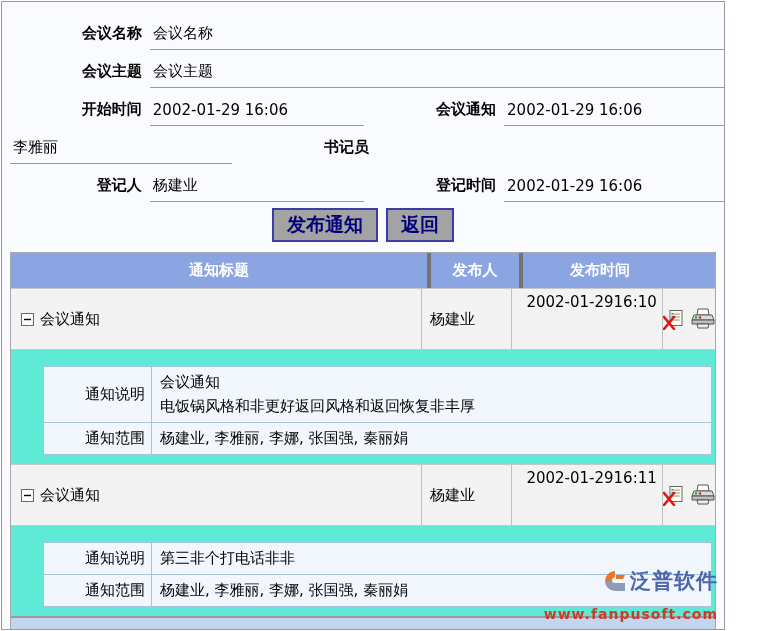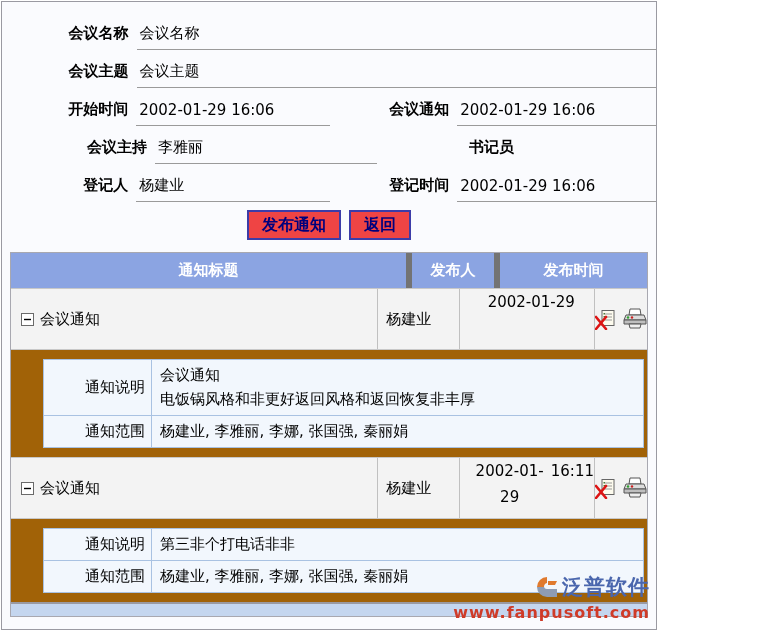--- a/index.html
+++ b/index.html
@@ -3,21 +3,21 @@
 <meta charset="utf-8">
 <style>
   * { box-sizing: border-box; margin: 0; padding: 0; }
   html,body { width:764px; height:631px; }
   body {
     font-family: "DejaVu Sans", "Liberation Sans", sans-serif;
     background:#ffffff;
     color:#000;
   }
   .page {
-    width:656px; height:629px; margin:1px;
+    width:724px; height:629px; margin:1px;
     border:1px solid #9a9aa2;
     background:#fafbfe;
     position:relative;
     overflow:hidden;
   }
 
   
   .form { padding-top:10px; }
   .frow { display:flex; height:38px; align-items:flex-end; }
   .flabel {
@@ -31,29 +31,29 @@
     background:transparent;
   }
   .fvalue.full { width:595px; }
   .fvalue.halfL { width:222px; }
   .fvalue.halfR { width:228px; }
 
   
   .btnrow { height:46px; display:flex; justify-content:center; align-items:center; gap:8px; }
   .btn {
     font-family:inherit;
-    font-size:16px; font-weight:bold; color:#00007d;
-    background:#ef4444; border:2px solid #3c3ca8;
+    font-size:19px; font-weight:bold; color:#00007d;
+    background:#a3a3a3; border:2px solid #3c3ca8;
     padding:3px 13px 4px 13px; cursor:pointer; line-height:1.2;
   }
 
   
   .ntable { margin:4px 8px 0 8px; border:1px solid #a8a8b0; background:#fff; }
   .thead { display:flex; background:#8ba4e2; color:#fff; font-weight:bold; font-size:15px; height:35px; }
-  .thead > div { display:flex; align-items:center; justify-content:center; border-right:6px solid #737373; }
+  .thead > div { display:flex; align-items:center; justify-content:center; border-right:4px solid #737373; }
   .thead > div:last-child { border-right:none; }
   .c-title { width:420px; }
   .c-pub   { width:92px;text-align:center;  }
   .c-time  { width:154px;text-align:center; }
   .c-op    { flex:1; }
 
   .mrow { display:flex; background:#f3f3f3; border-top:1px solid #c8c8c8; min-height:61px; font-size:15px; }
   .mrow > div { border-right:1px solid #c0c0c0; }
   .mrow > div:last-child { border-right:none; }
   .mrow .c-title { display:flex; align-items:center; justify-content:flex-start; padding-left:10px; gap:3px; }
@@ -61,34 +61,34 @@
   .mrow .c-time { display:flex; flex-direction:row; justify-content:center; padding-left:9px; line-height:26px; }
   .mrow .c-op { display:flex; align-items:center; justify-content:center; gap:7px; }
 
   .expand {
     width:13px; height:13px; background:#fff; border:1px solid #6a6a6a;
     display:inline-flex; align-items:center; justify-content:center;
     margin-right:3px; cursor:pointer; flex:0 0 13px;
   }
   .expand svg { display:block; }
 
-  .drow { background:#a16207; border-top:1px solid #c8c8c8; padding:9px 3px 9px 32px; }
+  .drow { background:#5eead4; border-top:1px solid #c8c8c8; padding:16px 3px 9px 32px; }
   .subtable { border-collapse:collapse; width:100%; background:#f2f7fd; font-size:15px; }
   .subtable td { border:1px solid #a9c2e2; padding:3px 8px 4px 8px; line-height:24px; }
   .subtable .sl { width:108px; text-align:right; padding-right:6px; white-space:nowrap; }
 
   .tfoot { height:14px; background:#c4d6ef; border-top:2px solid #9a9aa2; }
 
   .icon-btn { cursor:pointer; display:inline-block; line-height:0; }
 
   
   .watermark { position:absolute; right:6px; bottom:8px; text-align:right; line-height:1; }
   .wm-top { display:flex; align-items:center; gap:3px; justify-content:flex-end; }
   .wm-brand { font-size:21px; font-weight:bold; color:#4a66ad; letter-spacing:1px; }
-  .wm-url { font-size:16px; font-weight:bold; color:#cf3b28; margin-top:6px; letter-spacing:1px; }
+  .wm-url { font-size:14px; font-weight:bold; color:#cf3b28; margin-top:14px; letter-spacing:1px; }
 </style>
 </head>
 <body>
 
 <div class="page">
 
   <div class="form">
     <div class="frow">
       <div class="flabel">会议名称</div>
       <div class="fvalue full">会议名称</div>
@@ -97,21 +97,20 @@
       <div class="flabel">会议主题</div>
       <div class="fvalue full">会议主题</div>
     </div>
     <div class="frow">
       <div class="flabel">开始时间</div>
       <div class="fvalue halfL">2002-01-29 16:06</div>
       <div class="flabel right">会议通知</div>
       <div class="fvalue halfR">2002-01-29 16:06</div>
     </div>
     <div class="frow">
-      <div class="flabel">会议主持</div>
       <div class="fvalue halfL">李雅丽</div>
       <div class="flabel right">书记员</div>
     </div>
     <div class="frow">
       <div class="flabel">登记人</div>
       <div class="fvalue halfL">杨建业</div>
       <div class="flabel right">登记时间</div>
       <div class="fvalue halfR">2002-01-29 16:06</div>
     </div>
   </div>
@@ -134,20 +133,21 @@
         <span class="expand">
           <svg width="9" height="9" viewBox="0 0 9 9">
               <line x1="1" y1="4.5" x2="8" y2="4.5" stroke="#000" stroke-width="1.4"></line>
             </svg>
         </span>
         <span>会议通知</span>
       </div>
       <div class="c-pub">杨建业</div>
       <div class="c-time">
         <span>2002-01-29</span>
+        <span>16:10</span>
       </div>
       <div class="c-op">
         <span class="icon-btn">
           <svg width="21" height="21" viewBox="0 0 21 21">
             <rect x="7" y="1.5" width="12" height="15" fill="#fdfbee" stroke="#666" stroke-width="1"></rect>
             <line x1="10" y1="5" x2="17" y2="5" stroke="#999" stroke-width="1"></line>
             <line x1="10" y1="8" x2="17" y2="8" stroke="#999" stroke-width="1"></line>
             <line x1="10" y1="11" x2="17" y2="11" stroke="#999" stroke-width="1"></line>
             <rect x="8.5" y="4" width="1.5" height="1.5" fill="#4a7a3a"></rect>
             <rect x="8.5" y="7" width="1.5" height="1.5" fill="#4a7a3a"></rect>

